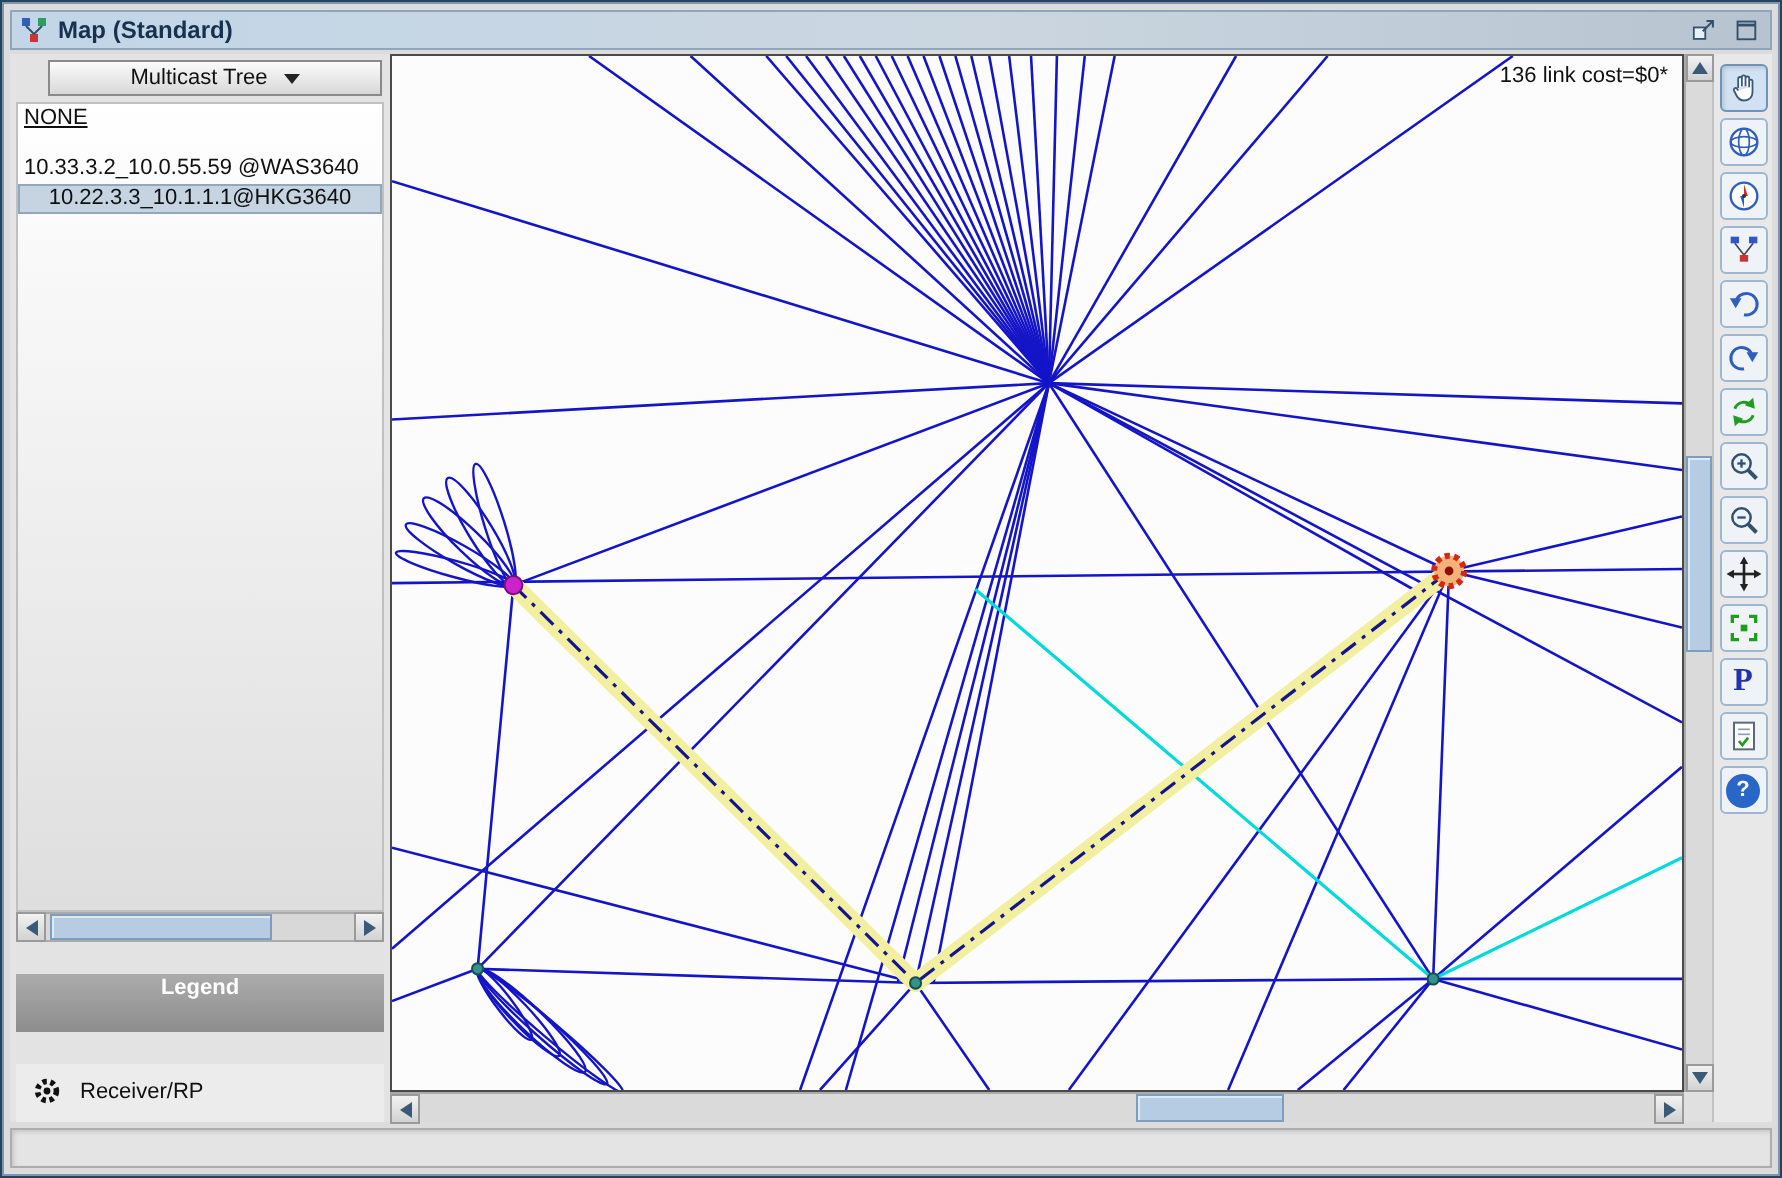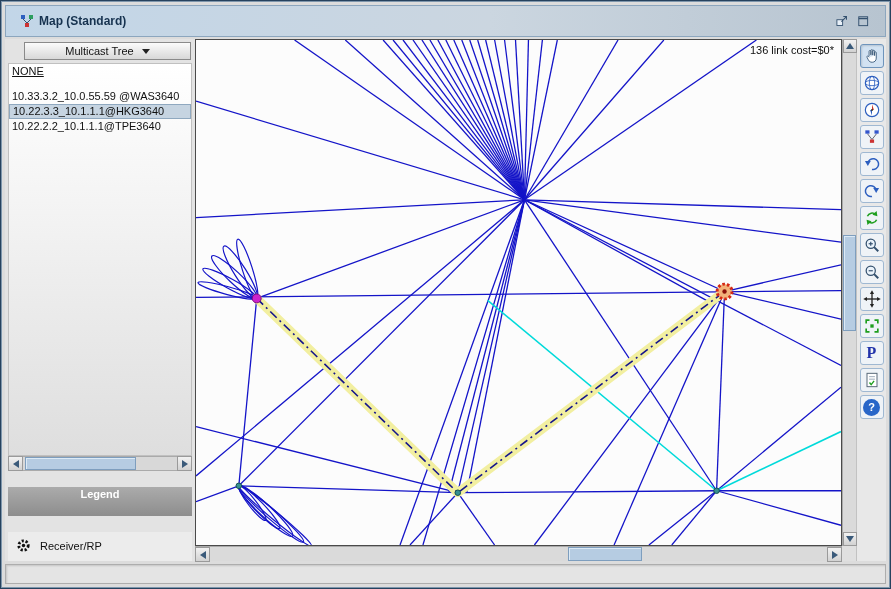--- a/index.html
+++ b/index.html
@@ -5,22 +5,22 @@
   * { margin:0; padding:0; box-sizing:border-box; }
   body { font-family:"Liberation Sans", sans-serif; background:#9aa4ae; }
   .window {
     width:891px; height:589px; position:relative;
     background:#DCDCDC; border:1px solid #26425E;
     box-shadow: inset 0 0 0 1px #7E96AC;
     padding:4px; display:flex; flex-direction:column;
   }
   
   .titlebar {
-    height:32px; flex:none; display:flex; align-items:center; gap:5px;
-    padding:0 14px; border:1px solid #8CA6BE;
+    height:20px; flex:none; display:flex; align-items:center; gap:5px;
+    padding:0 4px; border:1px solid #8CA6BE;
     background:linear-gradient(to right,#C2D6E8,#CBD6E0 55%,#B7C4D0);
   }
   .titlebar .title { font-size:12px; font-weight:bold; color:#16324F; flex:1; }
   .win-btn { width:16px; height:16px; display:flex; align-items:center; justify-content:center; cursor:pointer; }
   
   .content { flex:1; display:flex; margin-top:2px; min-height:0; }
   
   .left-panel { width:190px; flex:none; display:flex; flex-direction:column; background:#E3E3E3; padding:1px 1px 0 1px; }
   .combo {
     height:18px; margin:2px 3px 3px 18px; flex:none;
@@ -29,21 +29,21 @@
     font-size:11px; color:#111; cursor:pointer;
   }
   .combo-arrow { width:0; height:0; border-left:4px solid transparent; border-right:4px solid transparent; border-top:5px solid #222; }
   .list {
     flex:1; margin:0 2px; overflow:hidden;
     background:linear-gradient(180deg,#FFFFFF 0%,#F4F4F4 35%,#DEDEDE 100%);
     border:1px solid #C0C0C0; font-size:11px; color:#101010;
   }
   .list .row { height:15px; line-height:15px; padding:0 3px; white-space:nowrap; overflow:hidden; cursor:default; }
   .list .row.gap-after { margin-bottom:10px;text-decoration:underline; }
-  .list .row.selected { background:#C6D4E1; border:1px solid #8FA8BF; line-height:13px; }
+  .list .row.selected { background:#C6D4E1; border:1px solid #8FA8BF; line-height:13px;text-align:center; }
   
   .sb-btn {
     flex:none; background:linear-gradient(#F2F2F2,#D2D2D2); border:1px solid #9A9A9A;
     display:flex; align-items:center; justify-content:center; cursor:pointer;
   }
   .tri-l { width:0;height:0;border-top:4px solid transparent;border-bottom:4px solid transparent;border-right:6px solid #3A5A7A; }
   .tri-r { width:0;height:0;border-top:4px solid transparent;border-bottom:4px solid transparent;border-left:6px solid #3A5A7A; }
   .tri-u { width:0;height:0;border-left:4px solid transparent;border-right:4px solid transparent;border-bottom:6px solid #3A5A7A; }
   .tri-d { width:0;height:0;border-left:4px solid transparent;border-right:4px solid transparent;border-top:6px solid #3A5A7A; }
   .thumb { position:absolute; background:#B6CCE2; border:1px solid #7E9EBE; box-shadow:inset 1px 1px 0 #DCEAF6; }
@@ -120,21 +120,20 @@
     <div class="left-panel">
       <div class="combo">
         <span>Multicast Tree</span>
         <span class="combo-arrow"></span>
       </div>
 
       <div class="list">
         <div class="row gap-after">NONE</div>
         <div class="row">10.33.3.2_10.0.55.59 @WAS3640</div>
         <div class="row selected">10.22.3.3_10.1.1.1@HKG3640</div>
-        <div class="row">10.22.2.2_10.1.1.1@TPE3640</div>
       </div>
 
       <div class="list-hscroll">
         <span class="sb-btn">
             <span class="tri-l"></span>
           </span>
         <span class="track">
             <span class="thumb"></span>
           </span>
         <span class="sb-btn">

